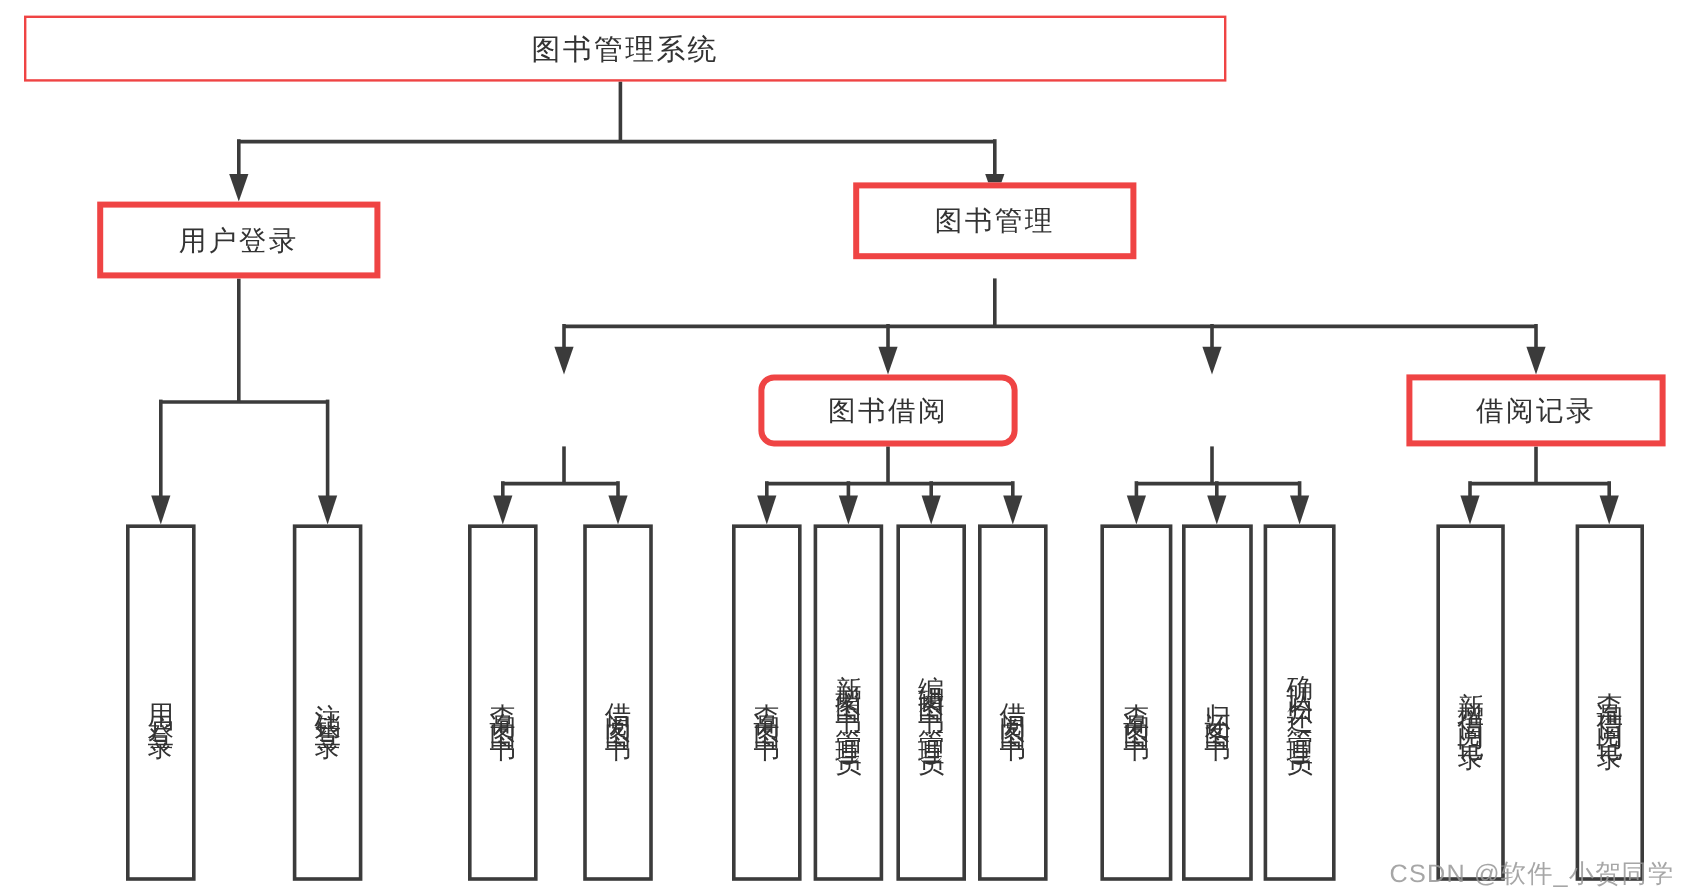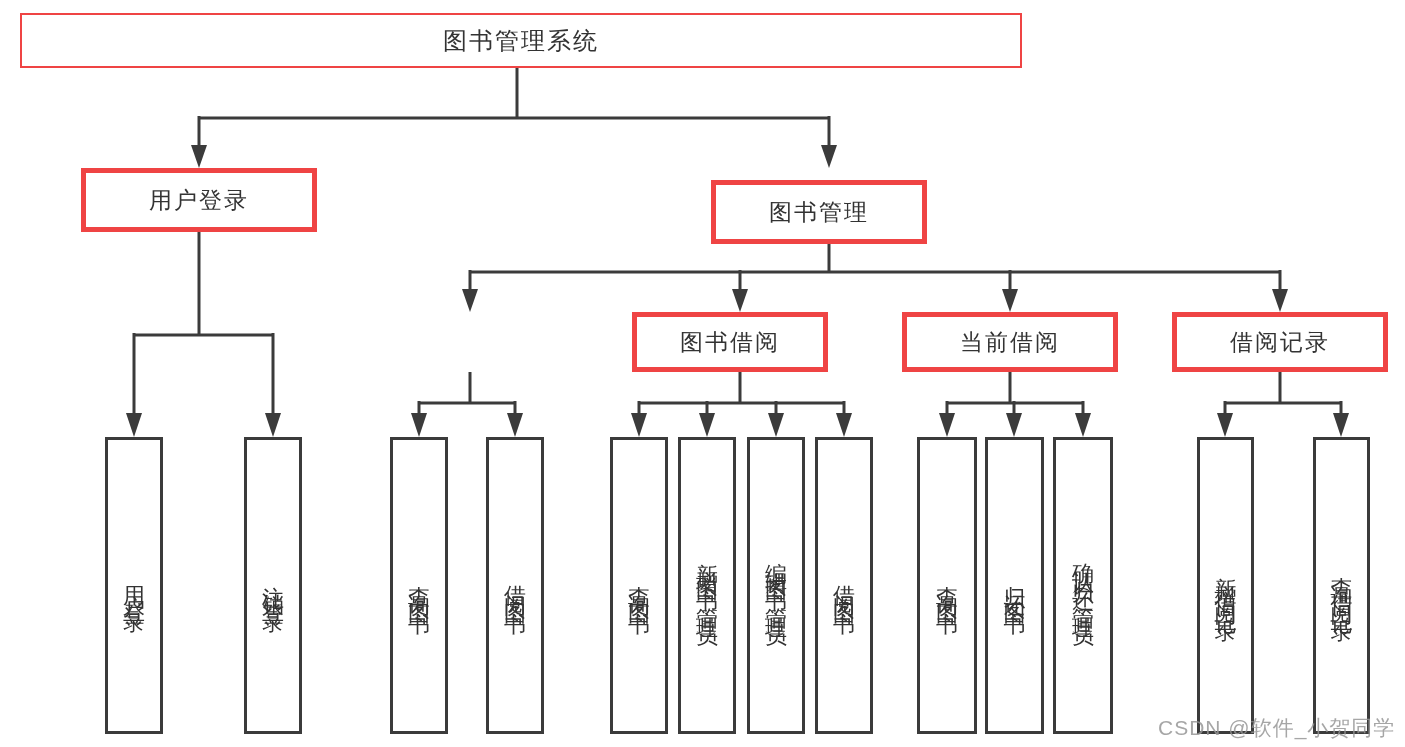--- a/index.html
+++ b/index.html
@@ -146,29 +146,26 @@
     <polygon points="1333,413 1349,413 1341,437"></polygon>
   </svg>
 
   <div class="hbox rootbox" style="left:20px; top:13px; width:1002px; height:55px;">
     <span>图书管理系统</span>
   </div>
 
   <div class="hbox" style="left:81px; top:168px; width:236px; height:64px;">
     <span>用户登录</span>
   </div>
-  <div class="hbox" style="left:711px; top:180px; width:216px; height:64px;justify-content:center;">
+  <div class="hbox" style="left:711px; top:152px; width:236px; height:64px;justify-content:center;">
     <span>图书管理</span>
   </div>
 
-  <div class="hbox" style="left:632px; top:312px; width:196px; height:60px;">
+  <div class="hbox" style="left:632px; top:312px; width:216px; height:60px;border-radius:13px;">
     <span>图书借阅</span>
-  </div>
-  <div class="hbox" style="left:902px; top:312px; width:216px; height:60px;">
-    <span>当前借阅</span>
   </div>
   <div class="hbox" style="left:1172px; top:312px; width:216px; height:60px;">
     <span>借阅记录</span>
   </div>
 
   <div class="vbox" style="left:105px; width:58px;">
     <span>用户登录</span>
   </div>
   <div class="vbox" style="left:244px; width:58px;">
     <span>注销登录</span>

